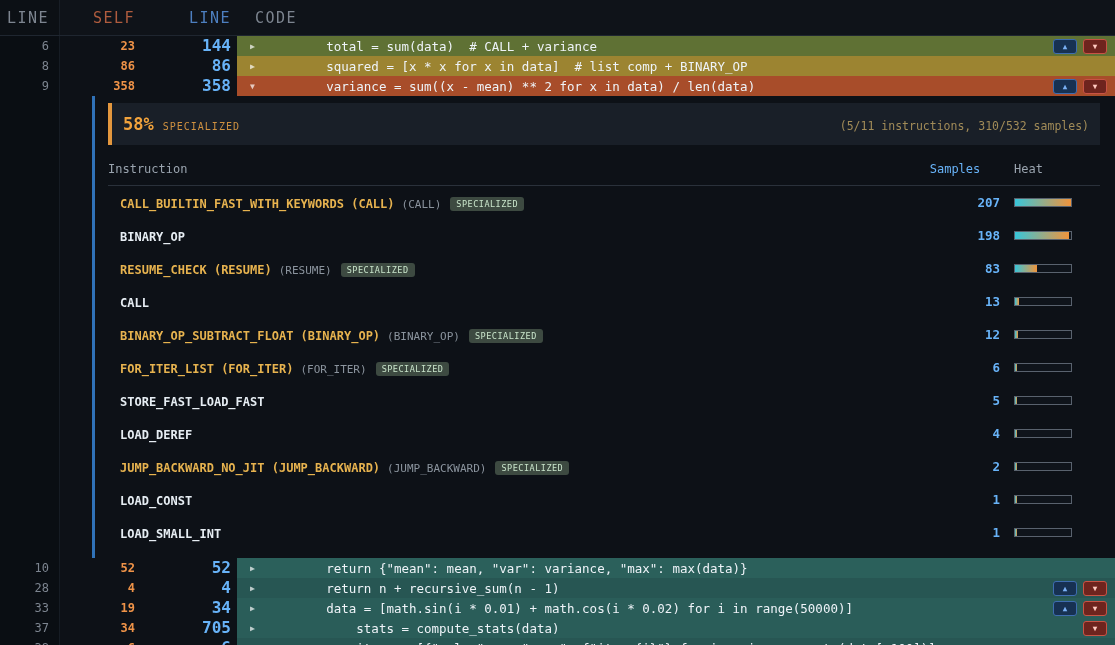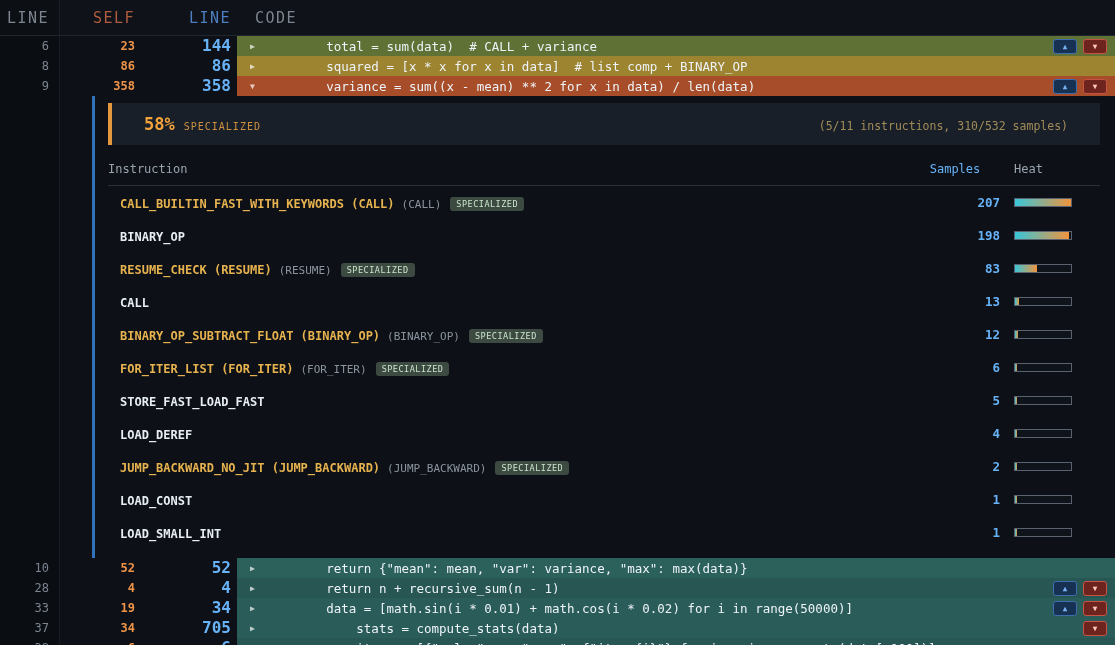--- a/index.html
+++ b/index.html
@@ -32,21 +32,21 @@
   .btns { display:flex; gap:6px; margin-right:8px; flex:none; }
   .btn { width:24px; height:15px; border-radius:3px; font-size:7.5px;
     display:flex; align-items:center; justify-content:center; cursor:pointer; }
   .btn-up { background:#173152; border:1px solid #3e6db0; color:#7ab0f5; }
   .btn-down { background:#6e241e; border:1px solid #c85345; color:#ffc9c0; }
 
   
   .panel-wrap { position:relative; padding:7px 15px 9px 108px; }
   .expand-line { position:absolute; left:92px; top:0; bottom:0; width:3px; background:#3072b8; }
   .callout { display:flex; align-items:baseline; background:#191f28;
-    border-left:4px solid #e3973e; padding:11px 32px; }
+    border-left:4px solid #e3973e; padding:11px 11px; }
   .pct { font-size:17px; font-weight:bold; color:#f2a33c; }
   .pct-label { font-size:10px; color:#cf9140; letter-spacing:1px; margin-left:9px; }
   .summary { margin-left:auto; font-size:11.5px; color:#a18b58; }
 
   .tbl { margin-top:4px; }
   .tbl-hdr { display:grid; grid-template-columns:1fr 90px 100px; padding:13px 0 9px;
     font-size:12px; color:#9aa4af; border-bottom:1px solid #2a313b; align-items:center; }
   .th-samples { text-align:center; color:#68b3f8; }
   .th-heat { padding-left:14px; }
 

